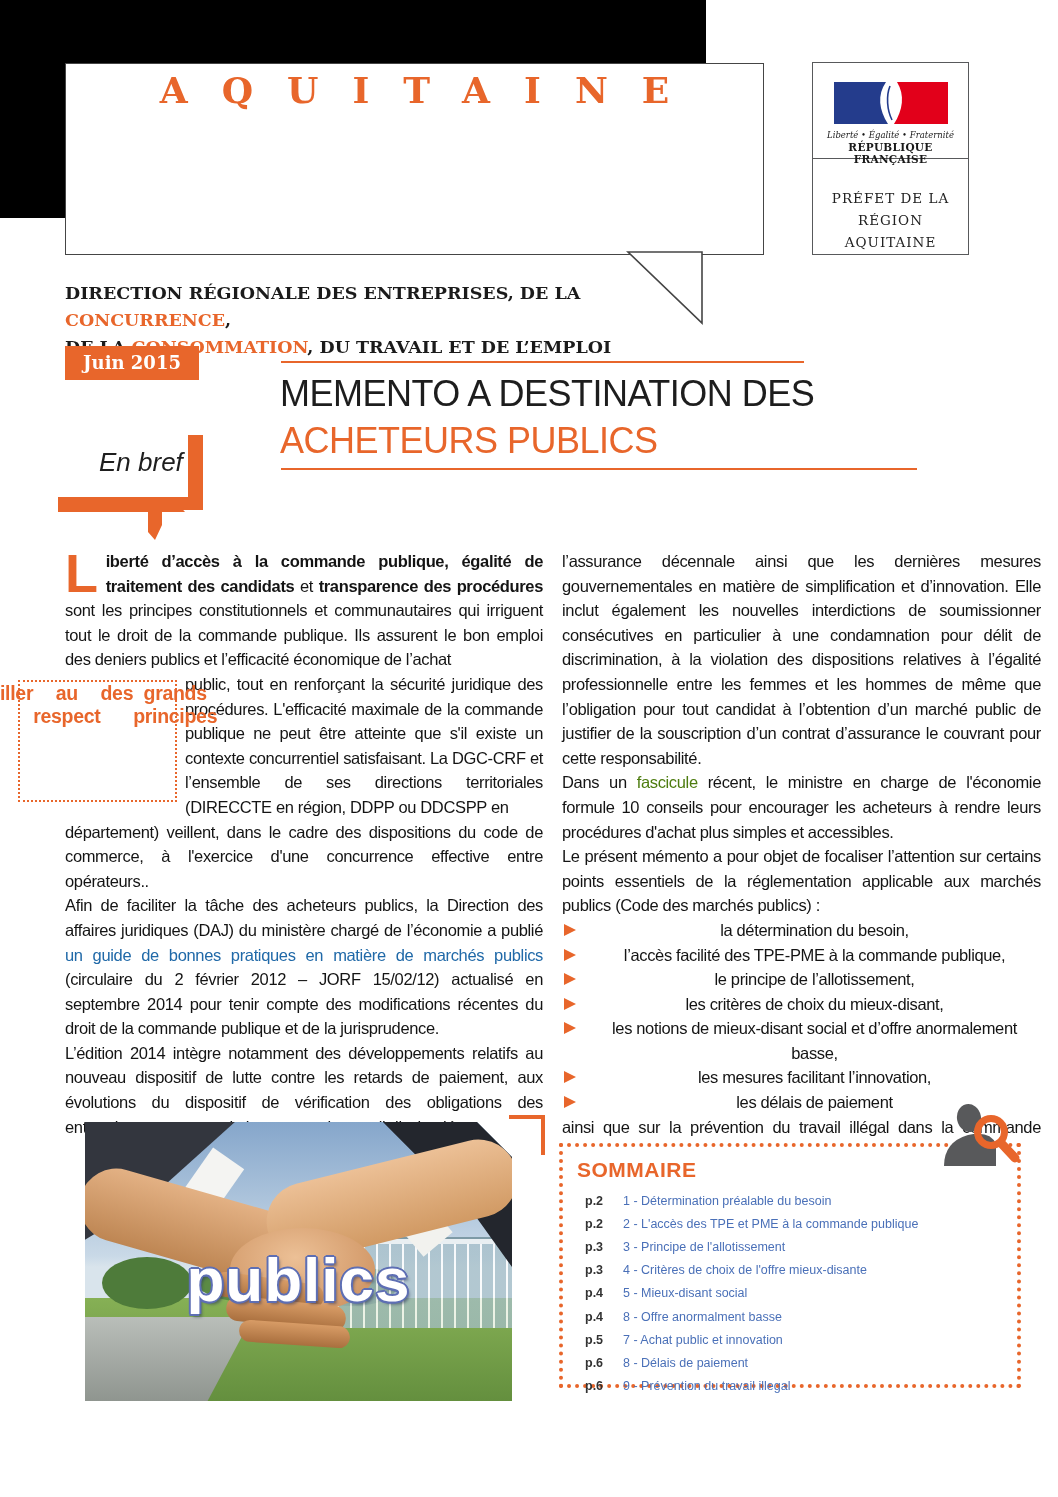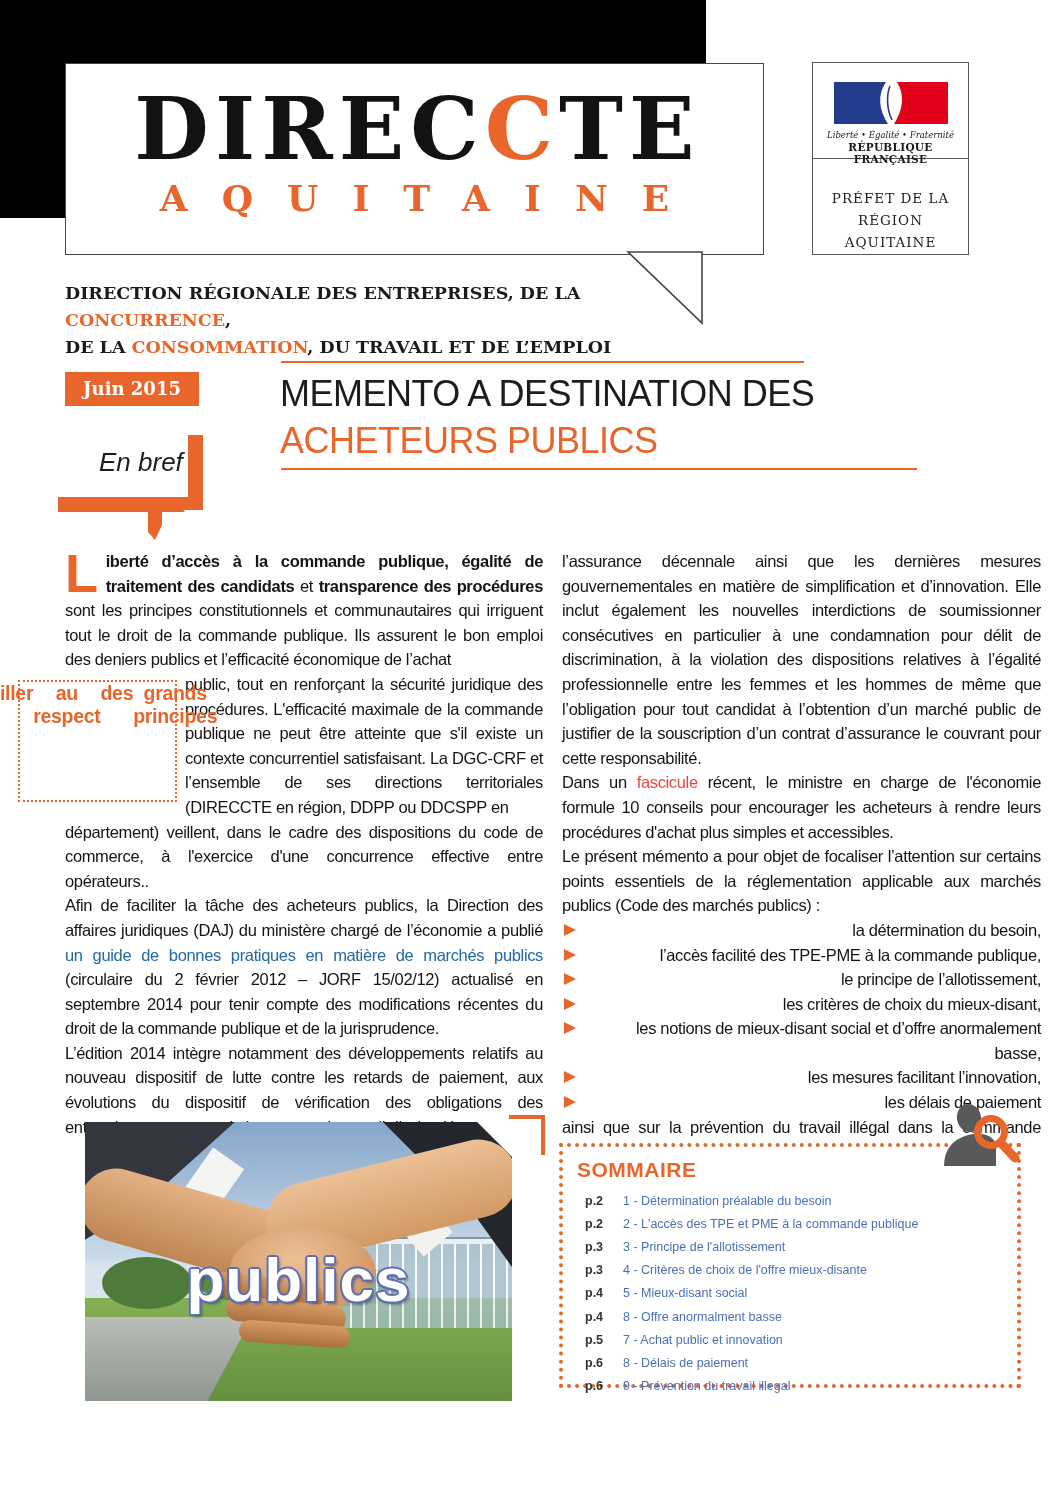--- a/index.html
+++ b/index.html
@@ -44,21 +44,21 @@
     left:65px; top:280px; width:610px;
     font-family:"DejaVu Serif", serif; font-weight:bold;
     font-size:17.5px; line-height:27px; color:#1b1b1b;
   }
   .subtitle .accent { color:#E8662B; }
 
   
   .date-badge {
     left:65px; top:346px; width:134px; height:34px; background:#E8662B;
     color:#fff; font-family:"DejaVu Serif", serif; font-weight:bold; font-size:18px;
-    text-align:center; line-height:34px;margin-top:26px;
+    text-align:center; line-height:34px;
   }
   .rule { background:#E8662B; height:2px; }
   .rule-top    { left:281px; top:361px; width:523px; }
   .rule-bottom { left:281px; top:468px; width:636px; }
   .title-line1 { left:280px; top:373px; font-size:36px; letter-spacing:-0.5px; color:#1d1d1d; }
   .title-line2 { left:280px; top:420px; font-size:36px; letter-spacing:-0.5px; color:#E8662B; }
   .enbref { left:99px; top:447px; font-style:italic; font-size:26px; color:#1e1e1e; }
   .enbref-deco { left:55px; top:428px; width:160px; height:118px; }
 
   
@@ -71,23 +71,23 @@
   }
   .callout-wrap { position:relative; }
   .callout {
     position:absolute; left:-47px; top:8px; width:159px; height:122px;
     border:2px dotted #E8662B; display:flex; flex-direction:row; justify-content:center;
     text-align:center; color:#E8662B; font-weight:bold; font-size:19.5px; line-height:23.5px;
     letter-spacing:-0.3px;
   }
   .beside { margin-left:120px; }
   .link-guide { color:#2069A8; text-decoration:none; }
-  .link-fascicule { color:#ef4444; text-decoration:none; }
+  .link-fascicule { color:#4d7c0f; text-decoration:none; }
   ul.arrow-list { list-style:none; }
-  ul.arrow-list li { position:relative; padding-left:26px; text-align:right; }
+  ul.arrow-list li { position:relative; padding-left:26px; text-align:center; }
   ul.arrow-list li::before {
     content:""; position:absolute; left:2px; top:6px;
     border-left:12px solid #E8662B; border-top:6.5px solid transparent; border-bottom:6.5px solid transparent;
   }
 
   
   .photo {
     left:85px; top:1122px; width:427px; height:279px; overflow:hidden;
     clip-path:polygon(0 0, 392px 0, 427px 35px, 427px 279px, 0 279px);
     background:linear-gradient(#85A6CB 0%, #C9D9E7 48%, #D9E4EC 52%);
@@ -141,21 +141,20 @@
   .sommaire-icon { left:938px; top:1102px; width:88px; height:68px; z-index:3; }
 </style>
 </head>
 <body>
 
 <div id="canvas">
 
   <div class="abs black-band"></div>
 
   <div class="abs bubble">
-    <div class="logo-main"><span>DIREC</span><span class="accent">C</span><span>TE</span></div>
     <div class="logo-sub">AQUITAINE</div>
   </div>
   <svg class="abs bubble-tail" viewBox="0 0 84 80">
     <polygon points="4,3 78,3 78,74" fill="#ffffff" stroke="#454545" stroke-width="1.6"></polygon>
   </svg>
 
   <div class="abs rf-box">
     <div class="rf-top">
       <svg class="rf-flag" width="114" height="42" viewBox="0 0 114 42">
         <path d="M0 0 H52 C43 13 45 28 54 42 H0 Z" fill="#243C8C"></path>

